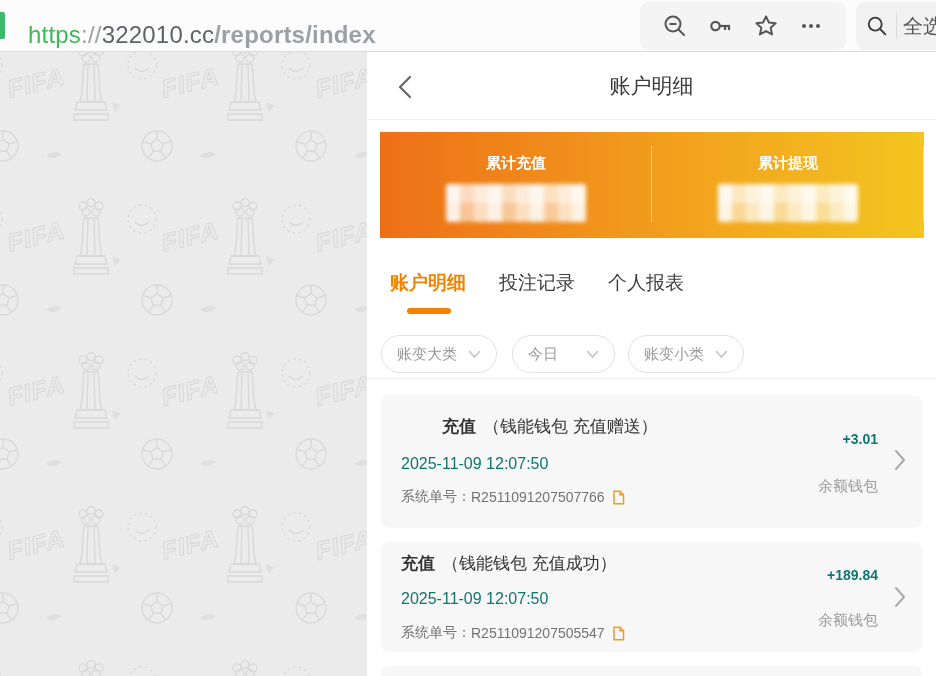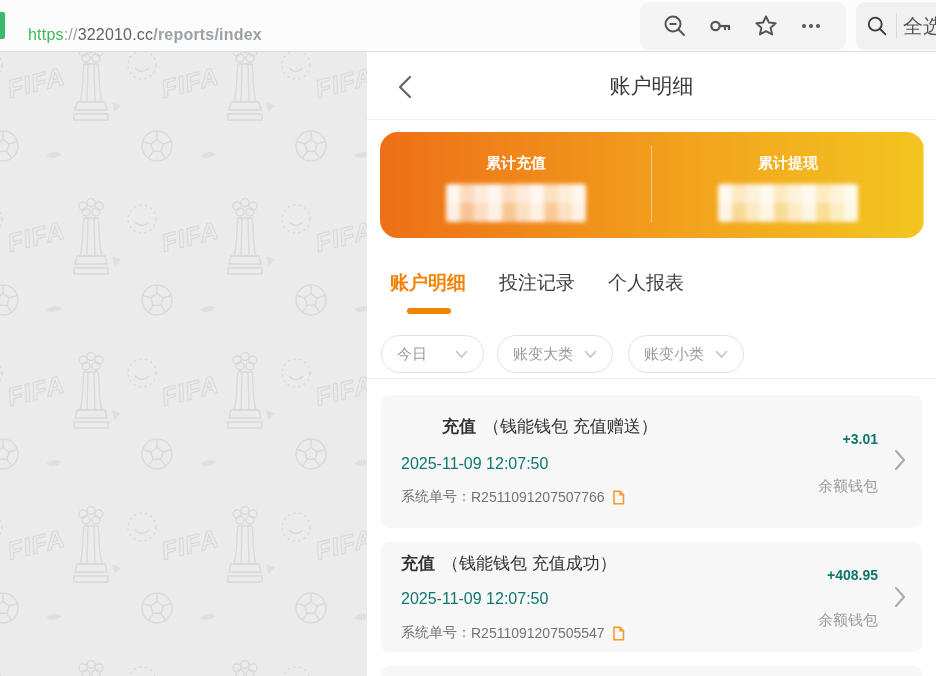--- a/index.html
+++ b/index.html
@@ -4,21 +4,21 @@
 <style>
   * { margin:0; padding:0; box-sizing:border-box; }
   html,body { width:936px; height:676px; overflow:hidden; }
   body { font-family:"Liberation Sans","DejaVu Sans",sans-serif; background:#fff; }
   .stage { position:relative; width:936px; height:676px; overflow:hidden; background:#fff; }
 
   
   .topbar { position:absolute; left:0; top:0; width:936px; height:52px; background:#fcfcfc;
             border-bottom:1px solid #dcdcdc; }
   .fav-sliver { position:absolute; left:0; top:12px; width:5px; height:27px; background:#3cb96d; border-radius:0 2px 2px 0; }
-  .urlbox { position:absolute; left:28px; top:0; height:69px; display:flex; align-items:center; font-size:16px; letter-spacing:.2px; }
+  .urlbox { position:absolute; left:28px; top:0; height:69px; display:flex; align-items:center; font-size:24px; letter-spacing:.2px; }
   .u-scheme { color:#3cba58; }
   .u-sep   { color:#9aa0a6; }
   .u-host  { color:#5f6368; }
   .u-path  { color:#9aa0a6;font-weight:bold; }
   .icon-group { position:absolute; left:640px; top:2px; width:206px; height:48px; background:#f4f4f4;
                 border-radius:9px; display:flex; align-items:center; justify-content:space-around; padding:0 12px; }
   .tb-icon { width:26px; height:26px; display:flex; align-items:center; justify-content:center; }
   .searchbox { position:absolute; left:856px; top:2px; width:84px; height:48px; background:#f1f1f1;
                border-radius:9px 0 0 9px; display:flex; align-items:center; padding-left:10px; }
   .searchbox .sdiv { width:1px; height:26px; background:#dadada; margin:0 6px 0 8px; }
@@ -29,21 +29,21 @@
   .left-pattern svg { display:block; }
 
   
   .app { position:absolute; left:367px; top:52px; width:569px; height:624px; background:#fff; }
 
   .app-header { position:absolute; left:0; top:0; width:100%; height:68px; border-bottom:1px solid #f1f1f1; }
   .back-btn { position:absolute; left:28px; top:22px; width:20px; height:26px; cursor:pointer; }
   .app-title { position:absolute; left:0; top:0; width:100%; height:68px; line-height:68px; text-align:center;
                font-size:21px; color:#3a3a3a; font-weight:500; }
 
-  .stats-card { position:absolute; left:13px; top:80px; width:544px; height:106px; border-radius:18px;
+  .stats-card { position:absolute; left:13px; top:80px; width:544px; height:106px; border-radius:0;
                 background:linear-gradient(90deg,#ee6f17 0%,#f2a11d 55%,#f3c51f 100%);
                 display:flex; }
   .stat-col { flex:1; position:relative; display:flex; flex-direction:column; align-items:center; }
   .stat-label { margin-top:22px; font-size:15px; font-weight:bold; color:#fff; }
   .stat-blur { margin-top:11px; width:140px; height:38px; border-radius:3px;
     background:
       repeating-linear-gradient(90deg, rgba(255,255,255,.85) 0 14px, rgba(255,255,255,.40) 14px 28px, rgba(255,255,255,.65) 28px 42px),
       repeating-linear-gradient(0deg,  rgba(255,255,255,.25) 0 19px, rgba(255,255,255,.55) 19px 38px);
     filter:blur(2px); }
   .stat-vline { position:absolute; right:0; top:14px; width:1px; height:76px; background:rgba(255,255,255,.45); }
@@ -208,28 +208,28 @@
     </div>
 
     <div class="tabs">
       <span class="tab active">账户明细</span>
       <span class="tab">投注记录</span>
       <span class="tab">个人报表</span>
     </div>
     <div class="tab-underline"></div>
 
     <div class="filters">
+      <div class="pill pill-2">
+        <span class="plabel">账变大类</span>
+        <svg width="13" height="9" viewBox="0 0 13 9">
+            <path d="M1.5 1.5 L6.5 7 L11.5 1.5" fill="none" stroke="#c4c4c4" stroke-width="1.6" stroke-linecap="round"></path>
+          </svg>
+      </div>
       <div class="pill pill-1">
         <span class="plabel">今日</span>
-        <svg width="13" height="9" viewBox="0 0 13 9">
-            <path d="M1.5 1.5 L6.5 7 L11.5 1.5" fill="none" stroke="#c4c4c4" stroke-width="1.6" stroke-linecap="round"></path>
-          </svg>
-      </div>
-      <div class="pill pill-2">
-        <span class="plabel">账变大类</span>
         <svg width="13" height="9" viewBox="0 0 13 9">
             <path d="M1.5 1.5 L6.5 7 L11.5 1.5" fill="none" stroke="#c4c4c4" stroke-width="1.6" stroke-linecap="round"></path>
           </svg>
       </div>
       <div class="pill pill-3">
         <span class="plabel">账变小类</span>
         <svg width="13" height="9" viewBox="0 0 13 9">
             <path d="M1.5 1.5 L6.5 7 L11.5 1.5" fill="none" stroke="#c4c4c4" stroke-width="1.6" stroke-linecap="round"></path>
           </svg>
       </div>
@@ -271,21 +271,21 @@
         <div class="rorder">
           <span>系统单号：</span>
             <span>R2511091207505547</span>
           <span class="copy-ic">
             <svg width="13" height="16" viewBox="0 0 13 16">
                 <path d="M2 2.2 h6 l3.5 3.5 v9 h-9.5 z" fill="none" stroke="#f59b25" stroke-width="1.5"></path>
                 <path d="M8 2.2 v3.5 h3.5" fill="none" stroke="#f59b25" stroke-width="1.5"></path>
               </svg>
           </span>
         </div>
-        <div class="ramount">+408.95</div>
+        <div class="ramount">+189.84</div>
         <div class="rwallet">余额钱包</div>
         <span class="rchev">
           <svg width="12" height="22" viewBox="0 0 12 22">
               <path d="M2 2 L10 11 L2 20" fill="none" stroke="#aaa" stroke-width="2" stroke-linecap="round" stroke-linejoin="round"></path>
             </svg>
         </span>
       </div>
 
       <div class="rec-sliver"></div>
 

